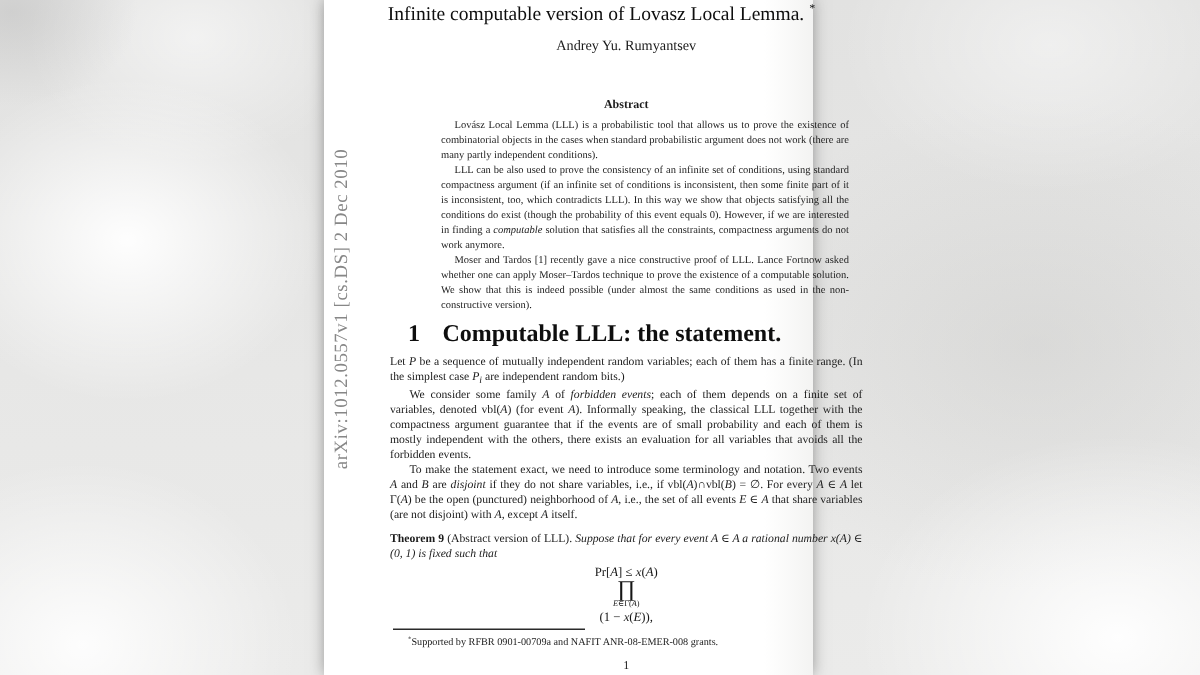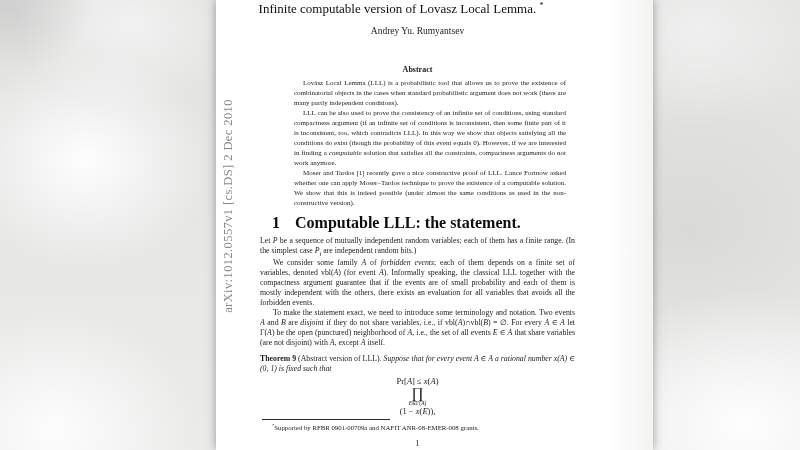--- a/index.html
+++ b/index.html
@@ -10,21 +10,21 @@
       radial-gradient(ellipse 120px 90px at 8px 8px,   rgba(185,185,185,.45), transparent 70%),
       radial-gradient(ellipse 180px 150px at 85px 160px, rgba(255,255,255,.95), transparent 72%),
       radial-gradient(ellipse 200px 170px at 55px 430px, rgba(255,255,255,.9),  transparent 72%),
       radial-gradient(ellipse 160px 120px at 130px 25px, rgba(255,255,255,.55), transparent 70%),
       radial-gradient(ellipse 230px 180px at 745px 425px, rgba(255,255,255,.95), transparent 75%),
       radial-gradient(ellipse 200px 140px at 700px 30px,  rgba(255,255,255,.45), transparent 70%),
       radial-gradient(ellipse 280px 210px at 690px 230px, rgba(198,198,196,.4),  transparent 78%),
       linear-gradient(180deg,#e2e2e1 0%,#e7e7e6 55%,#ebebea 100%);
   }
   .page {
-    position:absolute; left:216px; top:0; width:437px; height:450px;
+    position:absolute; left:216px; top:0; width:326px; height:450px;
     background:linear-gradient(90deg,#ffffff 0%,#ffffff 90%,#f3f3f2 100%);
     box-shadow:0 0 9px rgba(70,70,70,.5);
     color:#1b1b1b;
   }
   .stamp {
     position:absolute; left:228px; top:206px;
     transform:translate(-50%,-50%) rotate(-90deg);
     white-space:nowrap; font-size:12.5px; letter-spacing:.4px;
     color:#878787; z-index:3;
   }

